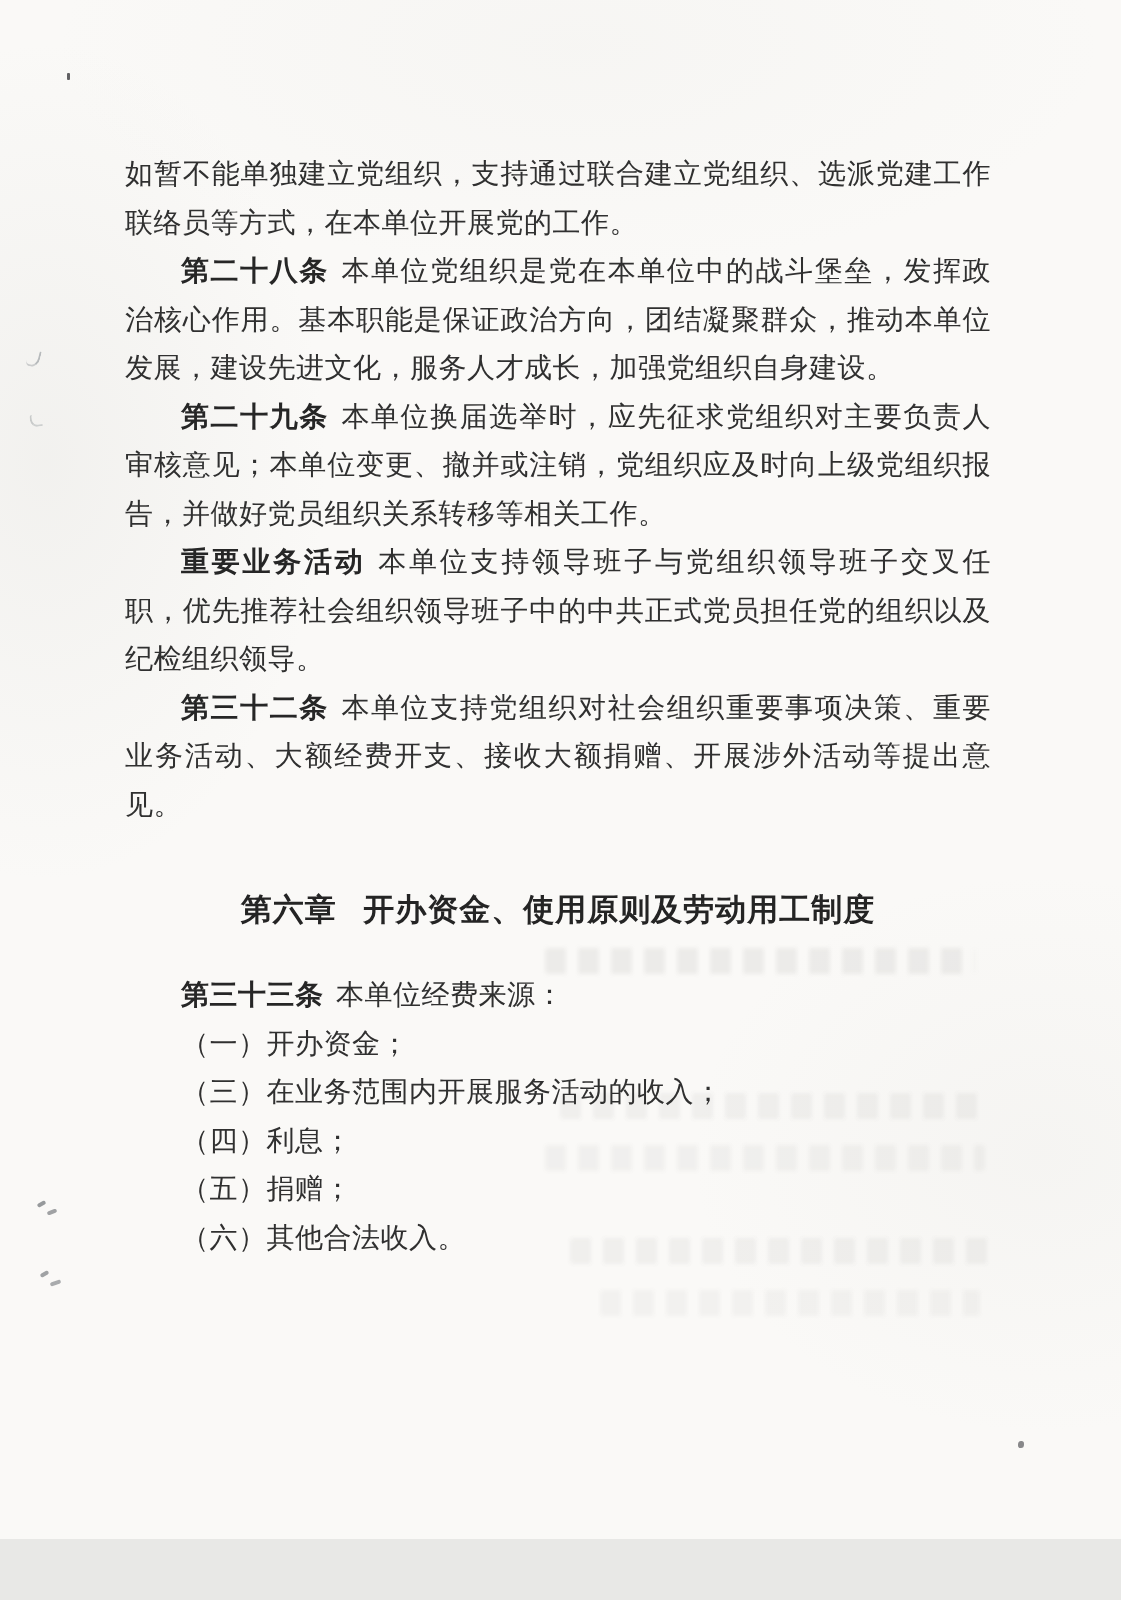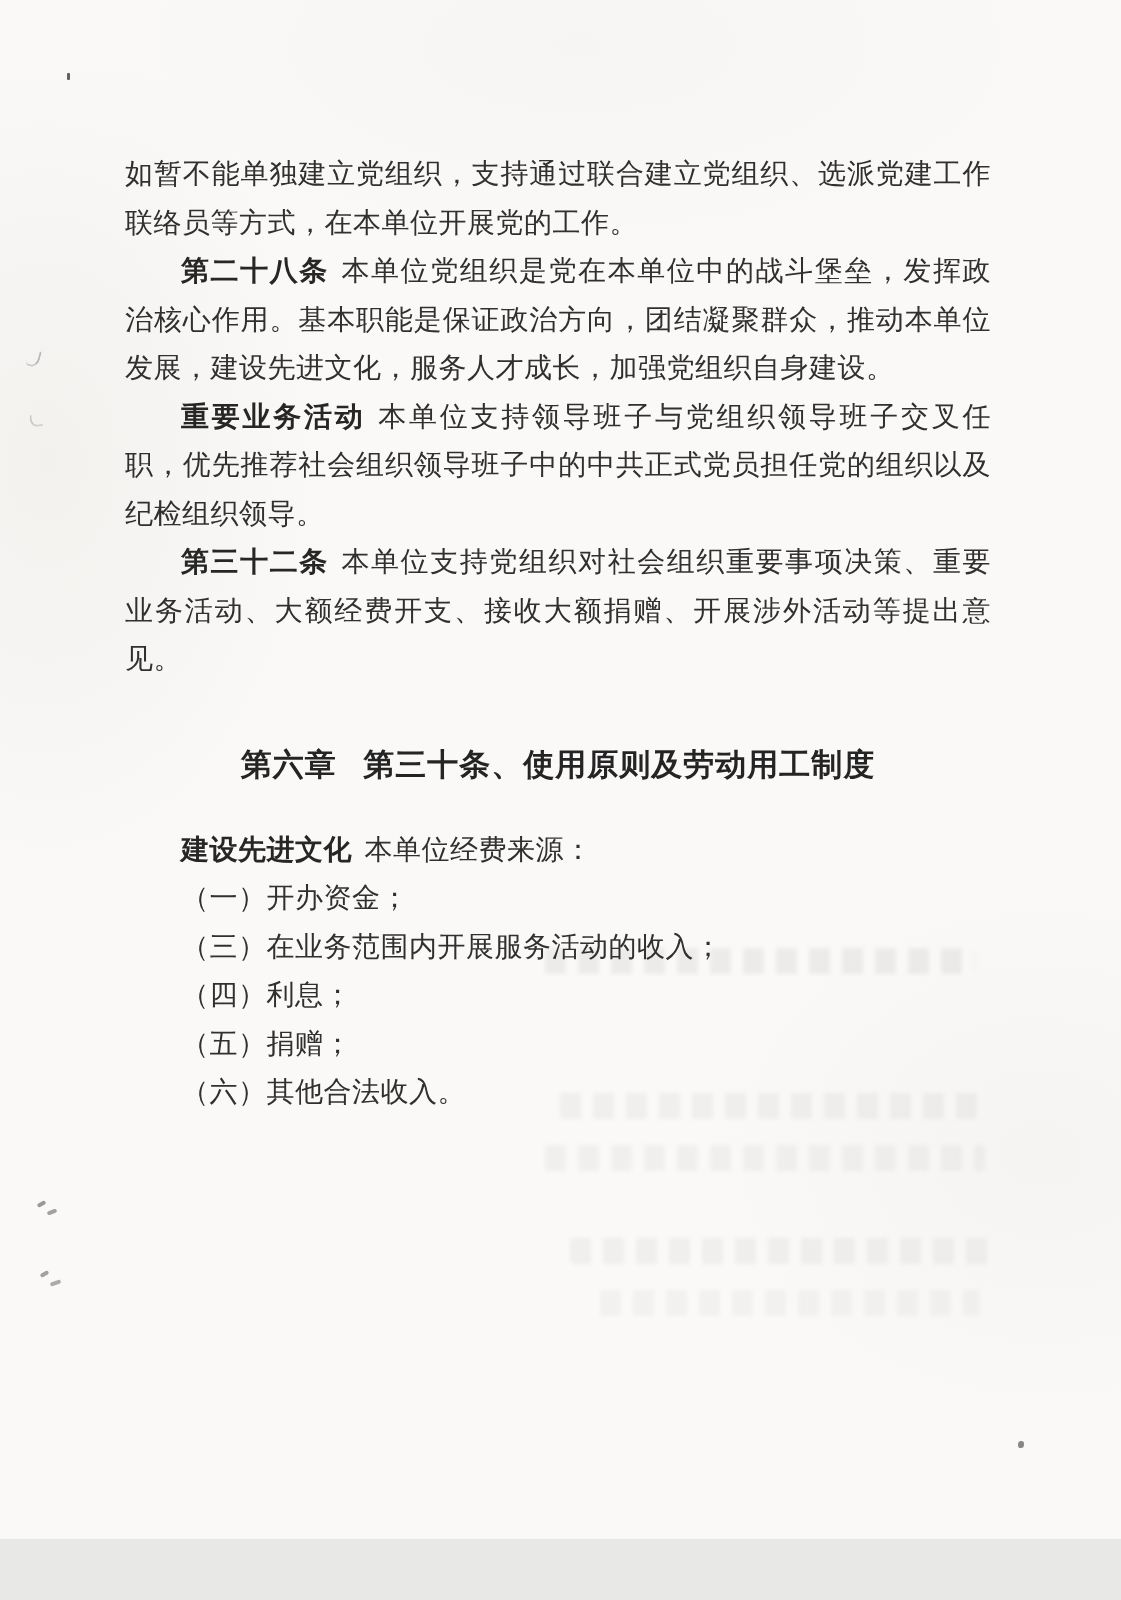--- a/index.html
+++ b/index.html
@@ -103,29 +103,30 @@
   <div class="artifact ghost ghost-3"></div>
   <div class="artifact ghost ghost-4"></div>
   <div class="artifact ghost ghost-5"></div>
 
   <div class="text-block">
 
     <p class="body-para"><span>如暂不能单独建立党组织，支持通过联合建立党组织、选派党建工作联络员等方式，在本单位开展党的工作。</span></p>
 
     <p class="body-para indent"><span class="article-label">第二十八条</span><span>本单位党组织是党在本单位中的战斗堡垒，发挥政治核心作用。基本职能是保证政治方向，团结凝聚群众，推动本单位发展，建设先进文化，服务人才成长，加强党组织自身建设。</span></p>
 
+    <p class="body-para indent"><span class="article-label">第二十九条</span><span>本单位换届选举时，应先征求党组织对主要负责人审核意见；本单位变更、撤并或注销，党组织应及时向上级党组织报告，并做好党员组织关系转移等相关工作。</span></p>
 
 
     <p class="body-para indent"><span class="article-label">重要业务活动</span><span>本单位支持领导班子与党组织领导班子交叉任职，优先推荐社会组织领导班子中的中共正式党员担任党的组织以及纪检组织领导。</span></p>
 
     <p class="body-para indent"><span class="article-label">第三十二条</span><span>本单位支持党组织对社会组织重要事项决策、重要业务活动、大额经费开支、接收大额捐赠、开展涉外活动等提出意见。</span></p>
 
-    <h2 class="chapter-heading"><span class="chapter-number">第六章</span><span>第三十条、使用原则及劳动用工制度</span></h2>
+    <h2 class="chapter-heading"><span class="chapter-number">第六章</span><span>开办资金、使用原则及劳动用工制度</span></h2>
 
-    <p class="body-para indent"><span class="article-label">建设先进文化</span><span>本单位经费来源：</span></p>
+    <p class="body-para indent"><span class="article-label">第三十三条</span><span>本单位经费来源：</span></p>
 
     <p class="list-para">（一）开办资金；</p>
     <p class="list-para">（三）在业务范围内开展服务活动的收入；</p>
     <p class="list-para">（四）利息；</p>
     <p class="list-para">（五）捐赠；</p>
     <p class="list-para">（六）其他合法收入。</p>
 
   </div>
 </div>
 

